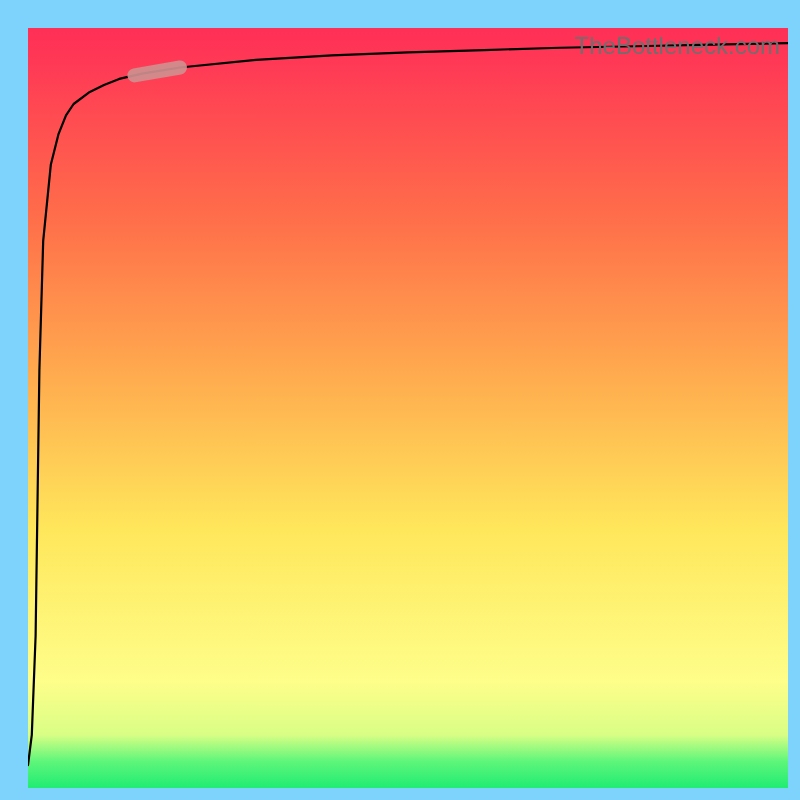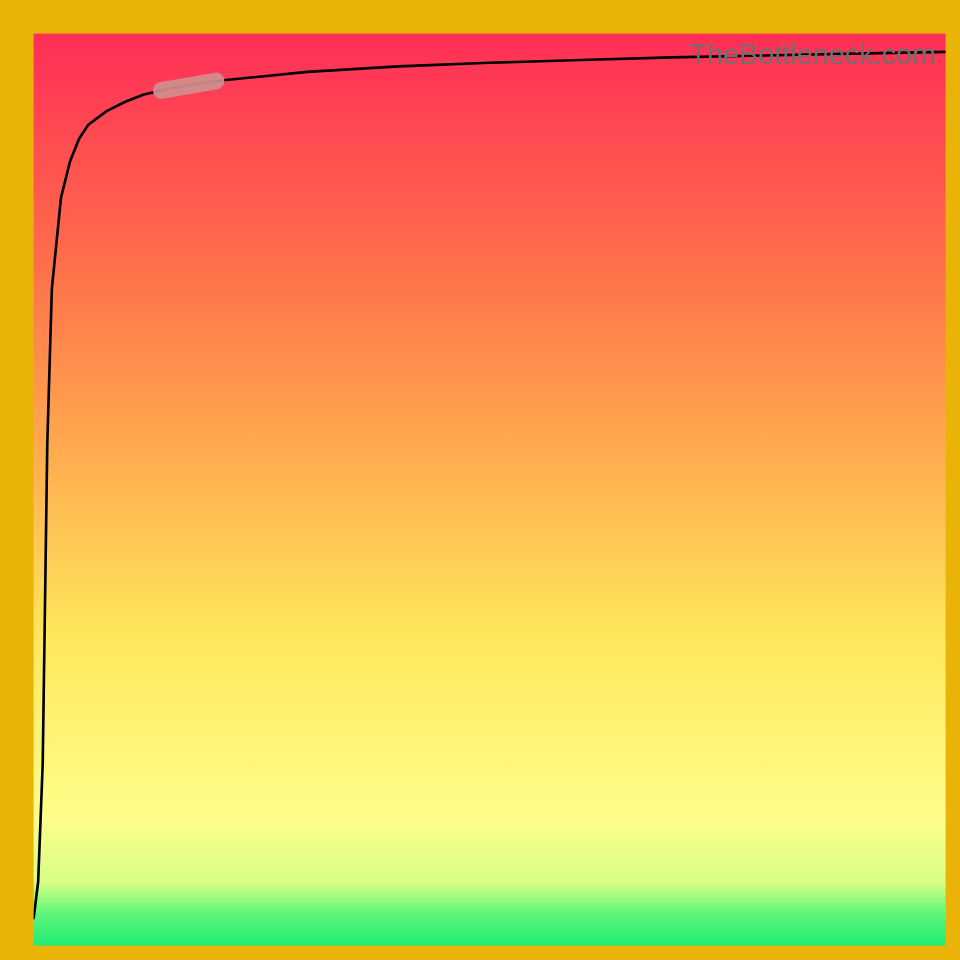--- a/index.html
+++ b/index.html
@@ -7,21 +7,21 @@
     padding: 0;
     width: 800px;
     height: 800px;
     overflow: hidden;
     font-family: Arial, Helvetica, sans-serif;
     background: #ffffff;
   }
   .frame {
     position: absolute;
     inset: 0;
-    background: #eab308;
+    background: #7dd3fc;
     padding-left: 20px;
   }
   .plot-area {
     position: absolute;
     left: 28px;
     top: 28px;
     right: 12px;
     bottom: 12px;
     background: linear-gradient(
       to top,

